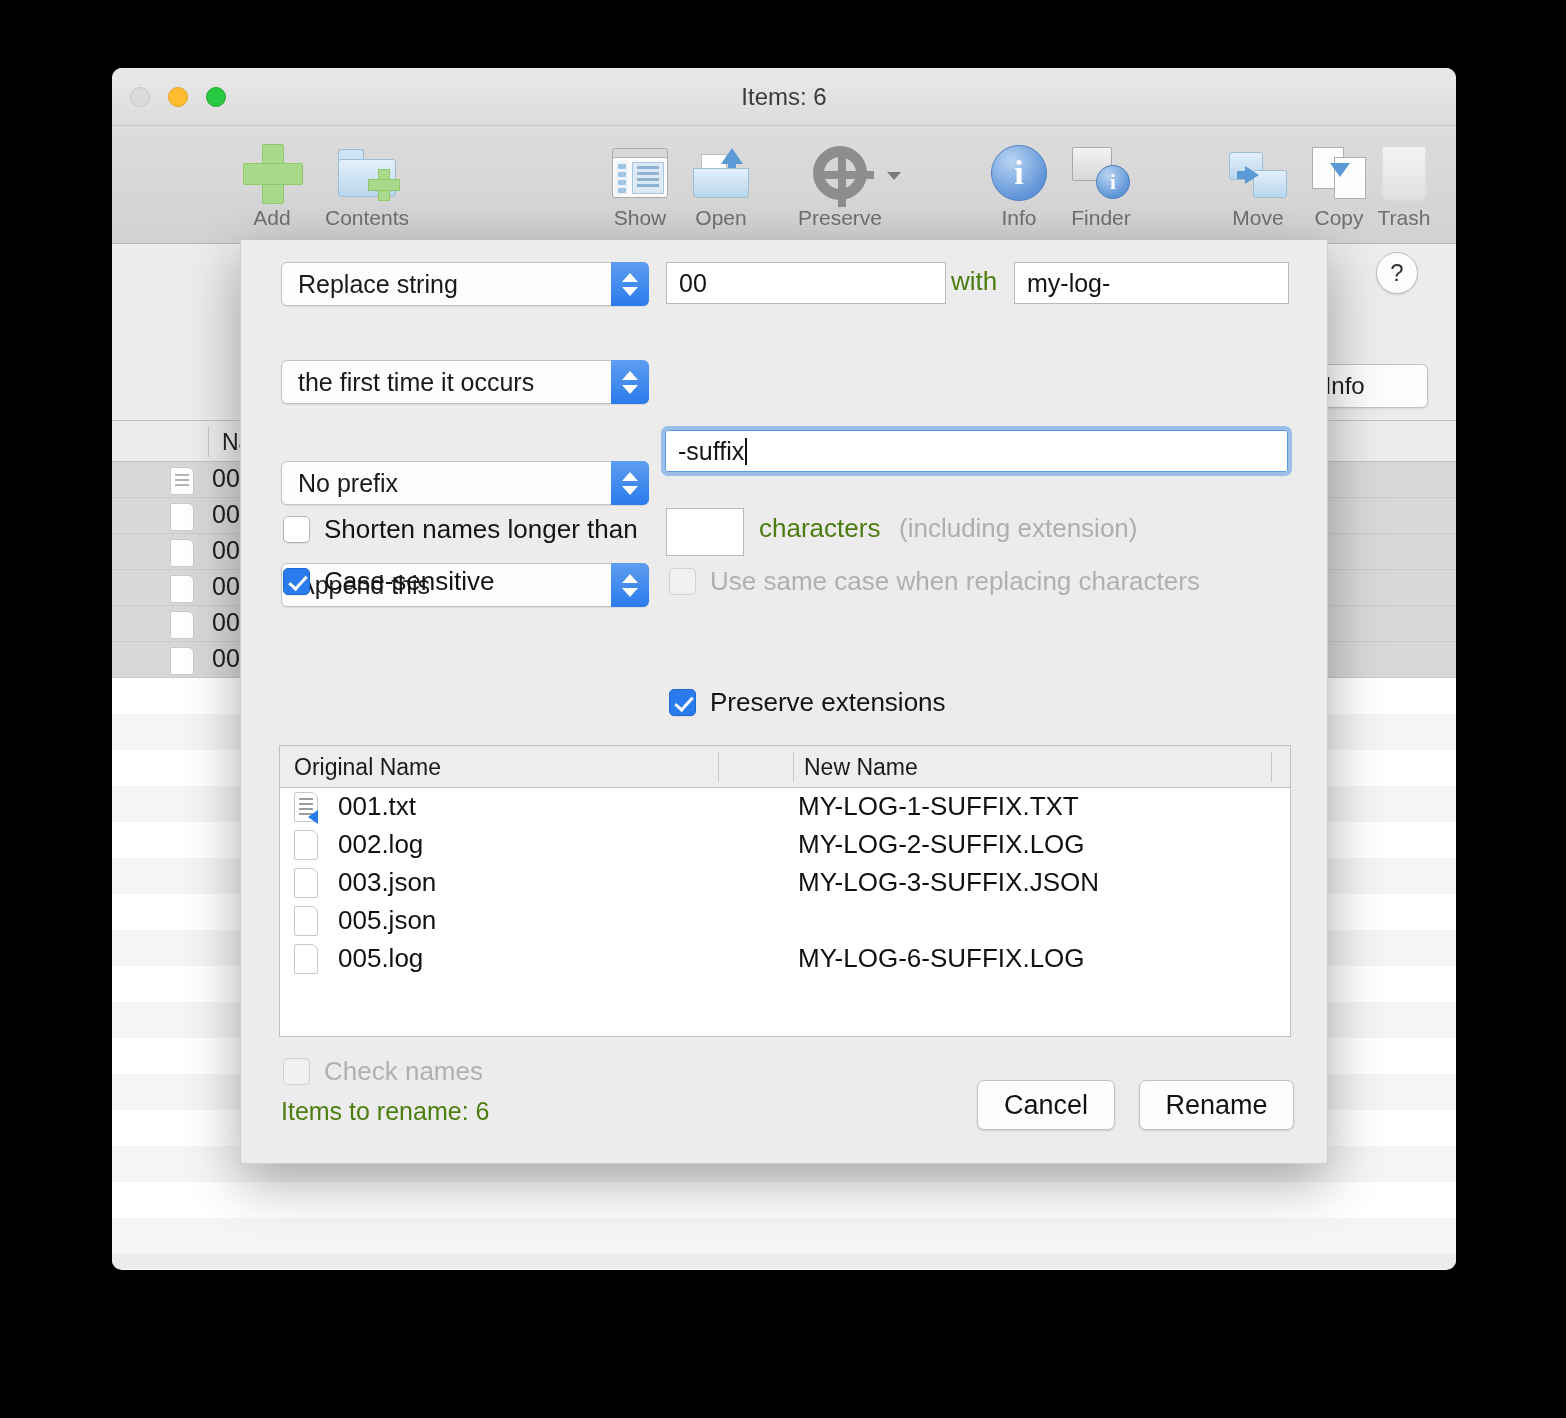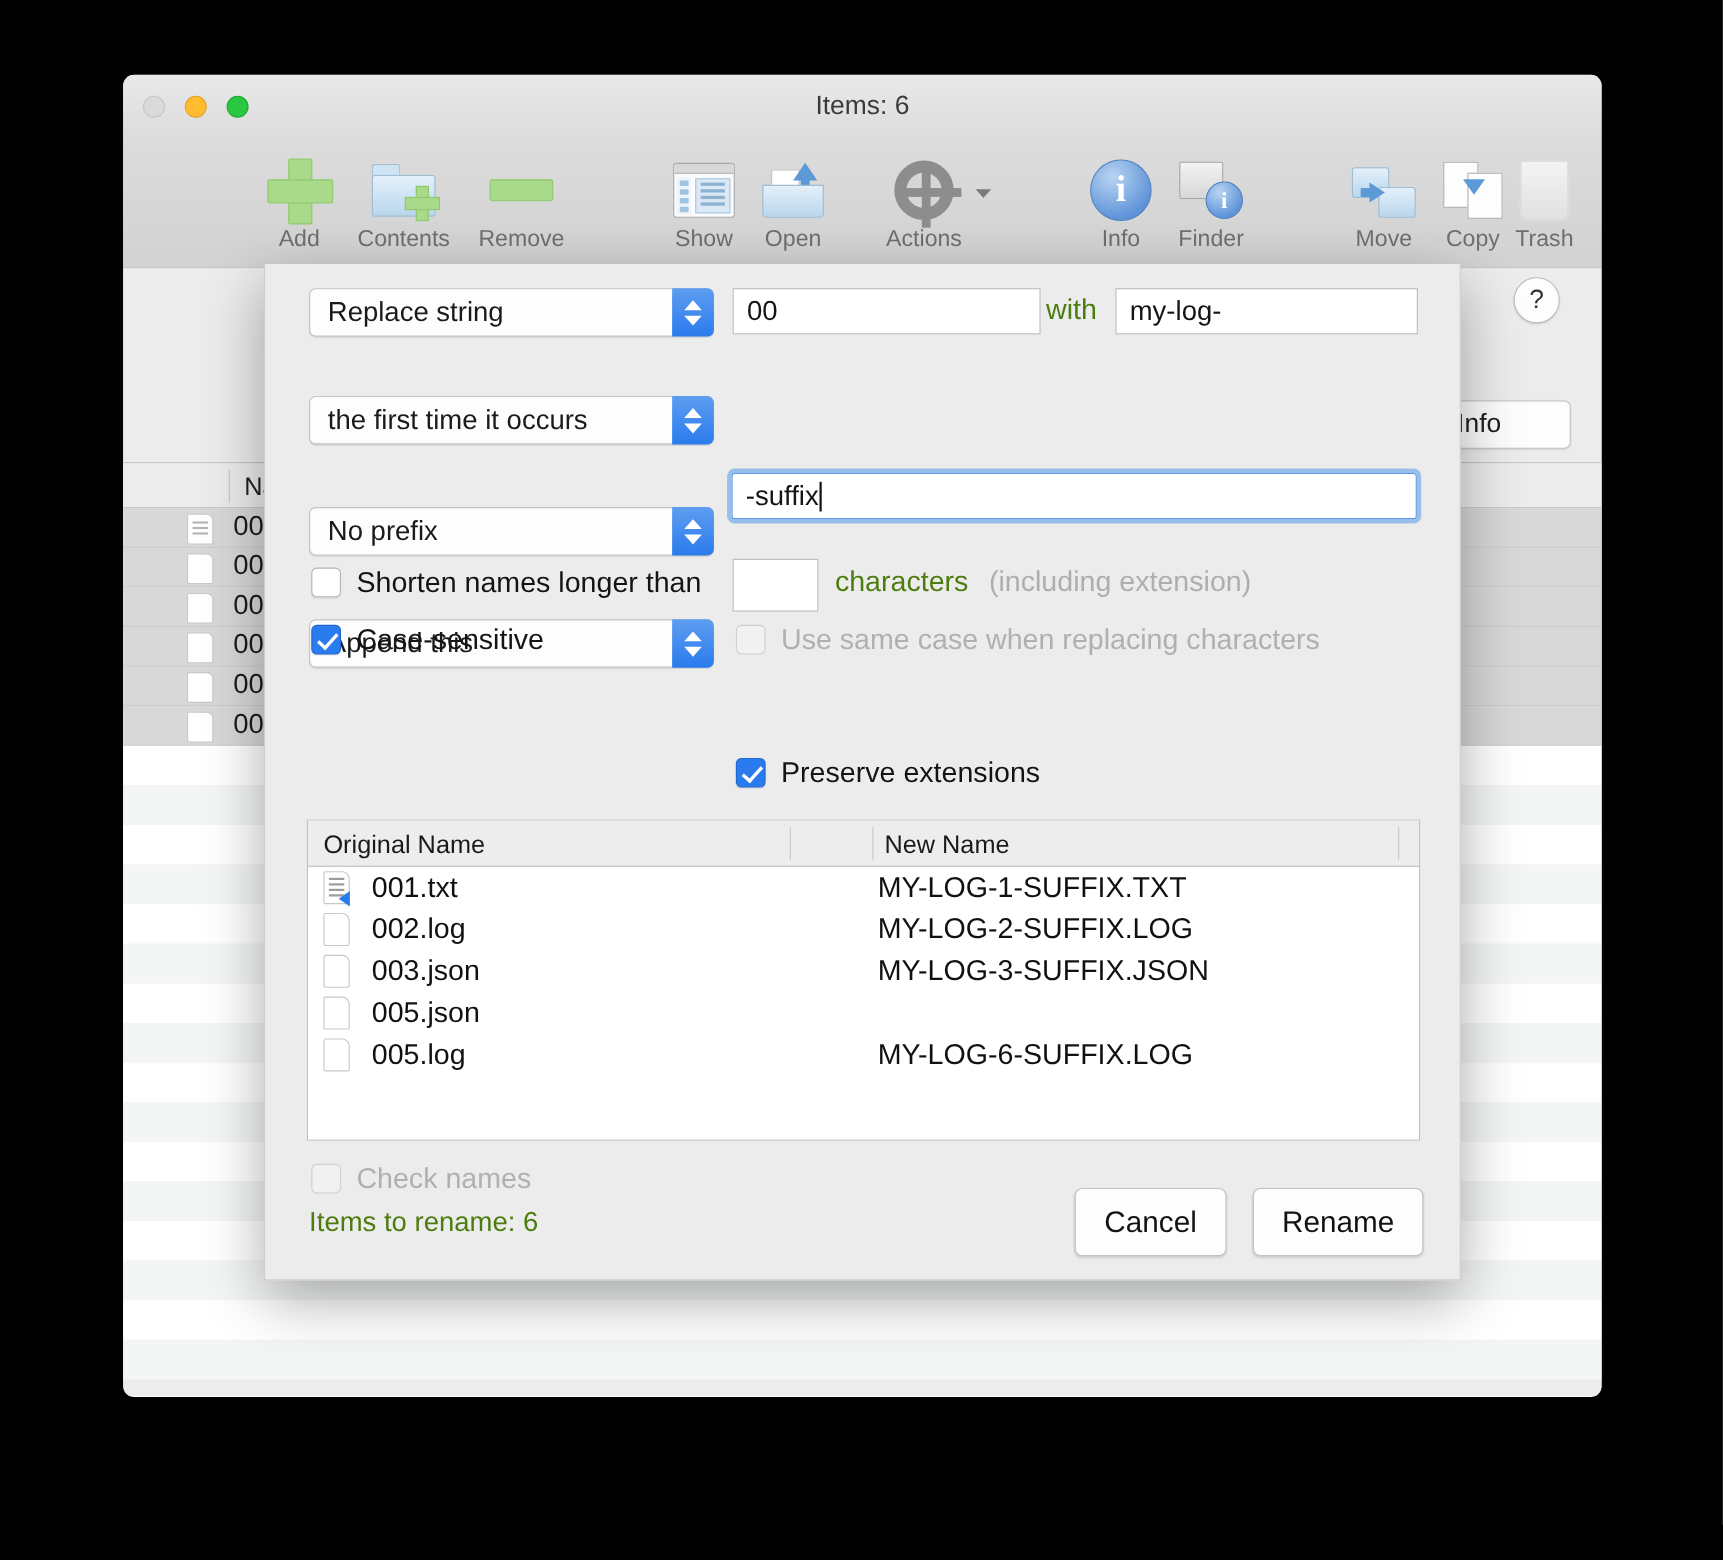--- a/index.html
+++ b/index.html
@@ -250,21 +250,21 @@
     content: ""; position: absolute; left: 4px; top: 5px; width: 14px; height: 2px;
     background: #9c9c9c; box-shadow: 0 5px 0 #9c9c9c, 0 10px 0 #9c9c9c, 0 15px 0 #9c9c9c;
   }
   .lrow .badge { position: absolute; left: 28px; top: 22px; width: 0; height: 0;
     border-top: 7px solid transparent; border-bottom: 7px solid transparent; border-right: 10px solid #2a7bed; }
   .lrow .orig { position: absolute; left: 58px; top: 3px; font-size: 26px; color: #111; }
   .lrow .newn { position: absolute; left: 518px; top: 3px; font-size: 26px; color: #111; }
 
   
   .btn {
-    height: 62px; min-width: 138px; background: #fdfdfd;
+    height: 50px; min-width: 138px; background: #fdfdfd;
     border: 1px solid #c2c2c2; border-radius: 7px;
     display: flex; align-items: center; justify-content: center;
     font-size: 27px; color: #121212; box-shadow: 0 1px 2px rgba(0,0,0,.13);
   }
 </style>
 </head>
 <body>
 
 <div id="root">
 
@@ -292,26 +292,20 @@
         <div class="tb-glyph">
           <div class="folder">
               <div class="tab"></div>
               <div class="body"></div>
               <div class="plus"></div>
             </div>
         </div>
         <div class="tb-label">Contents</div>
       </div>
 
-      <div class="tb-item" style="left:310px">
-        <div class="tb-glyph">
-            <div class="minus-lg"></div>
-          </div>
-        <div class="tb-label">Remove</div>
-      </div>
 
       <div class="tb-item" style="left:476px">
         <div class="tb-glyph">
           <div class="win-icon">
               <div class="bar"></div>
               <div class="side">
                 <i></i>
                 <i></i>
                 <i></i>
                 <i></i>
@@ -337,21 +331,21 @@
             </div>
         </div>
         <div class="tb-label">Open</div>
       </div>
 
       <div class="tb-item" style="left:663px;width:130px">
         <div class="tb-glyph" style="position:relative">
           <div class="gear"></div>
           <span class="chev-small"></span>
         </div>
-        <div class="tb-label">Actions</div>
+        <div class="tb-label">Preserve</div>
       </div>
 
       <div class="tb-item" style="left:855px">
         <div class="tb-glyph">
             <div class="info-ball">i</div>
           </div>
         <div class="tb-label">Info</div>
       </div>
 
       <div class="tb-item" style="left:937px">

